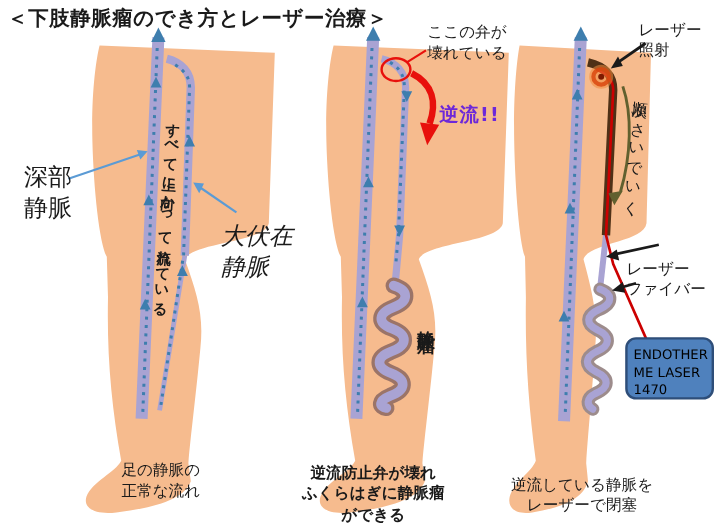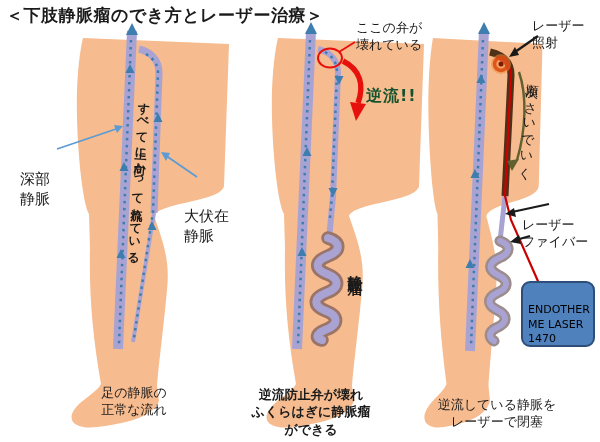--- a/index.html
+++ b/index.html
@@ -2,30 +2,30 @@
 <html><head>
 <meta charset="utf-8">
 <style>
   html,body{margin:0;padding:0;background:#fff;}
   .canvas{position:relative;width:600px;height:442px;background:#ffffff;overflow:hidden;
           font-family:"DejaVu Sans","Liberation Sans",sans-serif;color:#1a1a1a;}
   .canvas svg{position:absolute;left:0;top:0;}
   .lbl{position:absolute;white-space:pre-line;color:#1a1a1a;}
   .title{font-size:17px;font-weight:bold;letter-spacing:.5px;}
   .s13{font-size:13px;line-height:1.28;}
-  .s14{font-size:15px;line-height:1.3;margin-top:36px;}
+  .s14{font-size:20px;line-height:1.3;}
   .center{}
   .vert{writing-mode:vertical-rl;text-orientation:upright;}
   .flow-note{font-size:12px;font-weight:600;letter-spacing:1px;transform:rotate(4deg);transform-origin:top center;}
-  .reflux{font-size:16px;font-weight:bold;color:#14532d;letter-spacing:1px;}
+  .reflux{font-size:16px;font-weight:bold;color:#6d28d9;letter-spacing:1px;}
   .varix{font-size:15px;font-weight:bold;letter-spacing:2px;}
   .closing{font-size:13px;letter-spacing:1.5px;transform:rotate(5deg);transform-origin:top center;}
   .caption{font-size:13px;line-height:1.34;text-align:center;}
-  .device{background:#4F81BD;border:2px solid #2E4E79;border-radius:9px;width:74px;height:66px;
-          box-sizing:border-box;padding:20px 5px;font-size:11px;line-height:1.32;color:#000;}
+  .device{background:#4F81BD;border:2px solid #2E4E79;border-radius:9px;width:74px;height:52px;
+          box-sizing:border-box;padding:6px 5px;font-size:11px;line-height:1.32;color:#000;}
 </style>
 </head>
 <body>
 
 <div class="canvas">
 
   <svg width="600" height="442" viewBox="0 0 600 442">
     <defs>
       <path id="legShape" d="M 83,38 L 229,44 L 224,186
         C 221,202 160,202 154,216
@@ -111,21 +111,21 @@
       <polygon points="505,214 516,217 514,208" fill="#1a1a1a"></polygon>
       <line x1="530" y1="236" x2="516" y2="240" stroke="#1a1a1a" stroke-width="2.2"></line>
       <polygon points="510,242 521,244 519,235" fill="#1a1a1a"></polygon>
     </g>
   </svg>
 
   <div class="lbl title" style="left:6px;top:4px;font-family:Liberation Serif, serif;">＜下肢静脈瘤のでき方とレーザー治療＞</div>
 
   <div class="lbl s14" style="left:20px;top:134px;">深部
 静脈</div>
-  <div class="lbl s14" style="left:184px;top:171px;">大伏在
+  <div class="lbl s14" style="left:184px;top:183px;font-style:italic;">大伏在
 静脈</div>
   <div class="lbl vert flow-note" style="left:136px;top:94px;">すべて上に向かって流れている</div>
   <div class="lbl caption" style="left:70px;top:384px;width:128px;">足の静脈の
 正常な流れ</div>
 
   <div class="lbl s13" style="left:356px;top:20px;">ここの弁が
 壊れている</div>
   <div class="lbl reflux" style="left:366px;top:86px;">逆流!!</div>
   <div class="lbl vert varix" style="left:345px;top:263px;">静脈瘤</div>
   <div class="lbl caption" style="left:236px;top:386px;width:150px;font-weight:bold;">逆流防止弁が壊れ
@@ -133,16 +133,16 @@
 ができる</div>
 
   <div class="lbl s13 center" style="left:532px;top:18px;width:62px;">レーザー
 照射</div>
   <div class="lbl vert closing" style="left:524px;top:74px;">順次ふさいでいく</div>
   <div class="lbl s13 center" style="left:522px;top:217px;width:76px;">レーザー
 ファイバー</div>
   <div class="lbl device" style="left:521px;top:281px;">ENDOTHER
 ME LASER
 1470</div>
-  <div class="lbl caption" style="left:419px;top:396px;width:132px;margin-left:12px;">逆流している静脈を
+  <div class="lbl caption" style="left:419px;top:396px;width:132px;">逆流している静脈を
 レーザーで閉塞</div>
 
 </div>
 
 </body></html>

